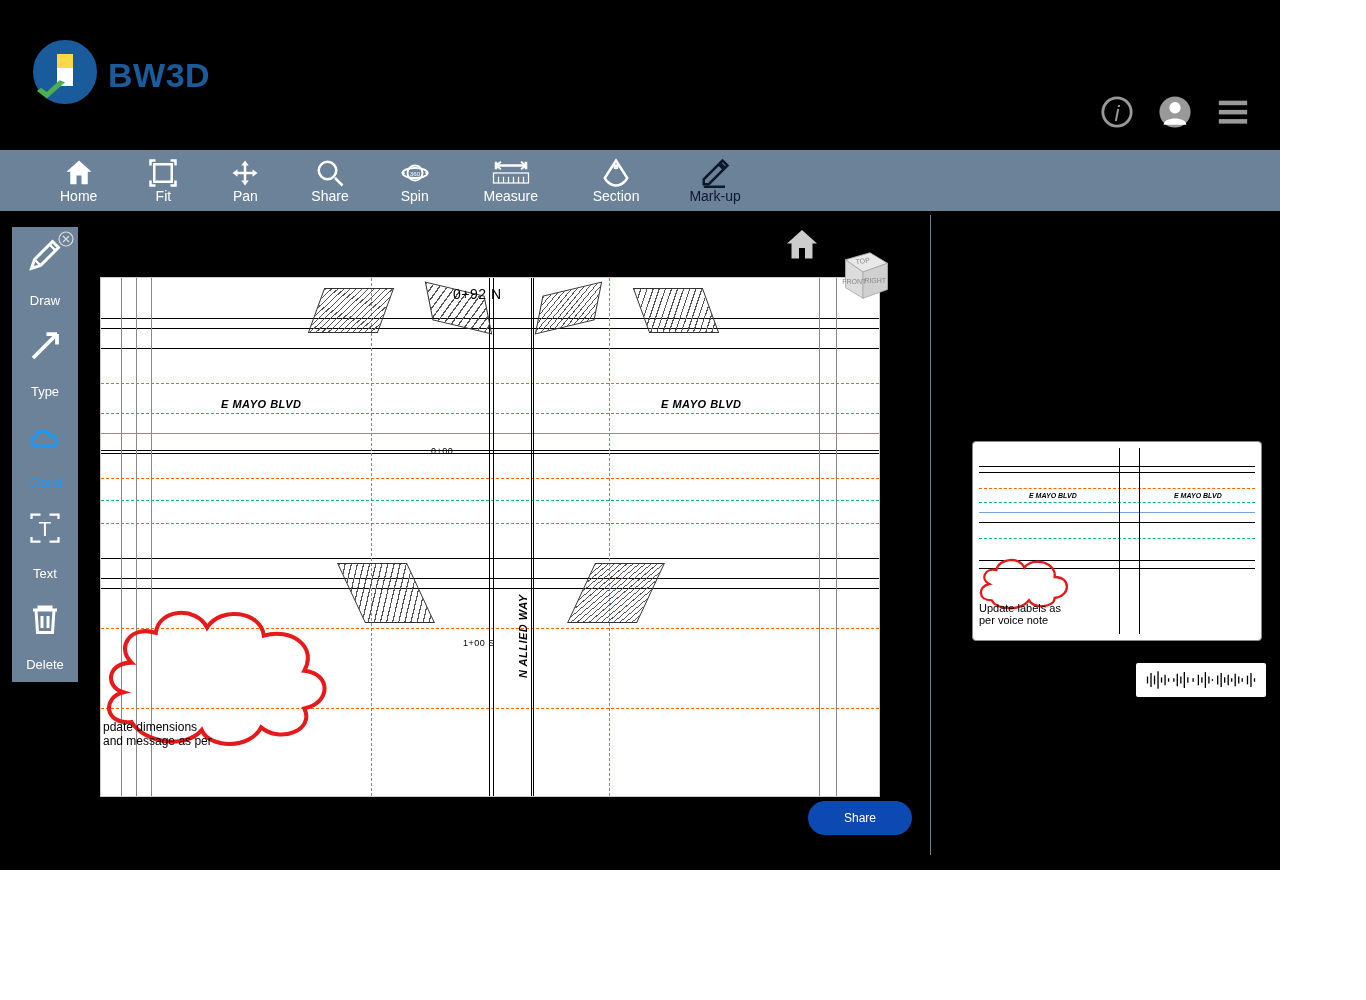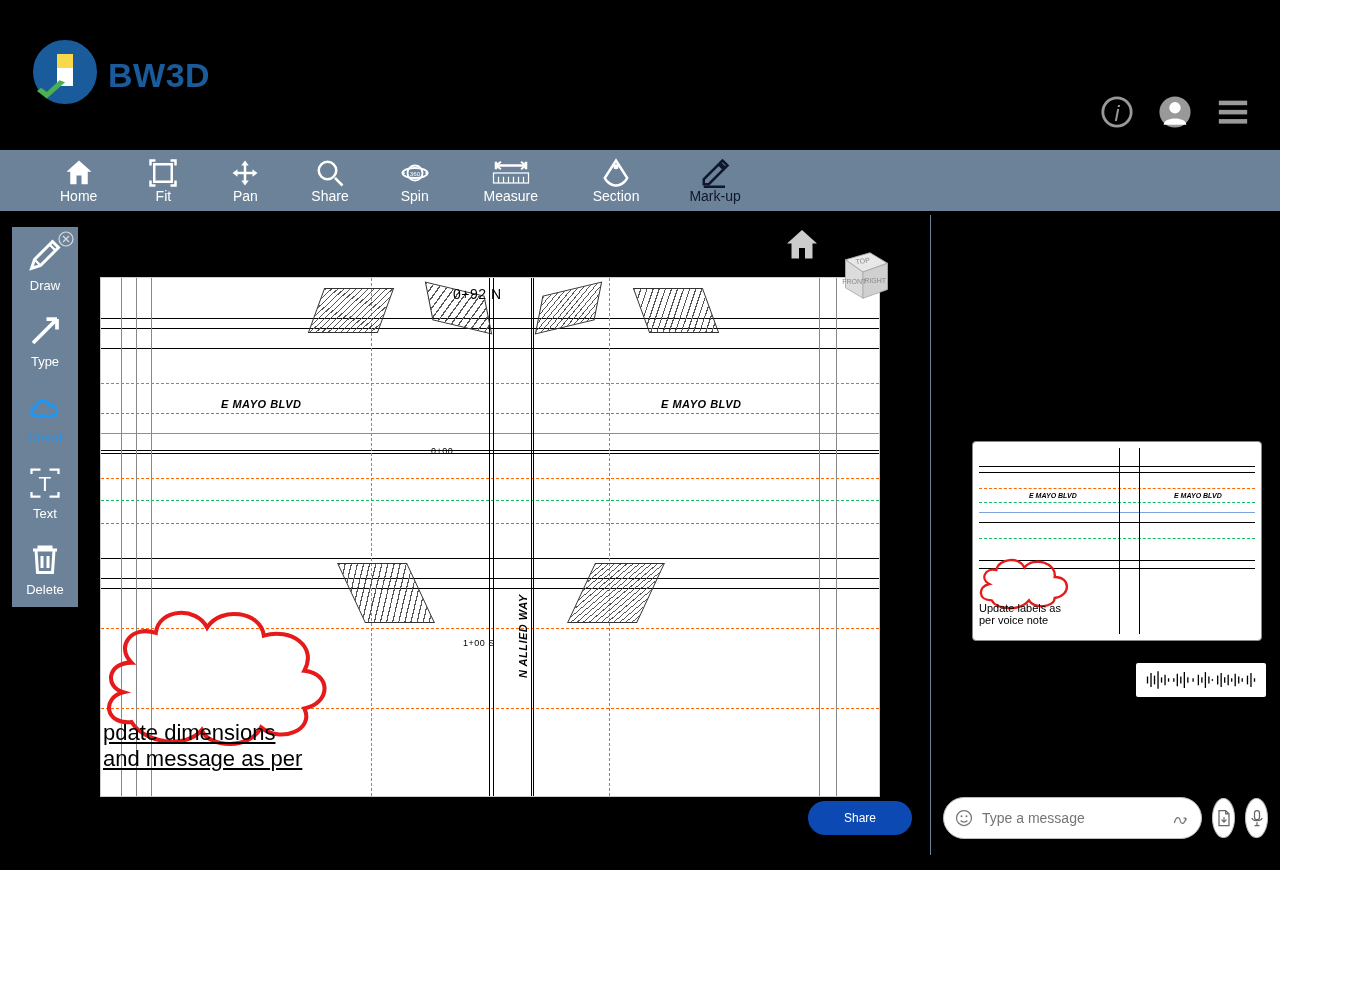--- a/index.html
+++ b/index.html
@@ -126,21 +126,21 @@
 .mtool {
   display: flex;
   flex-direction: column;
   align-items: center;
   padding: 10px 2px;
   color: #fff;
   cursor: pointer;
 }
 .mtool.active { color: #2196f3; }
 .mtool svg { width: 36px; height: 36px; }
-.mtool .lbl { font-size: 13px; margin-top: 5px; }
+.mtool .lbl { font-size: 13px; margin-top: 20px; }
 
 .mtools-close {
   position: absolute;
   top: 4px; right: 4px;
   width: 16px; height: 16px;
   cursor: pointer;
 }
 
 
 .canvas {
@@ -180,26 +180,25 @@
   top: 290px;
   width: 270px;
   height: 200px;
   pointer-events: none;
 }
 .cloud-ann svg { width: 100%; height: 100%; }
 .ann-text {
   position: absolute;
   left: 0px;
   top: 440px;
-  font-size: 22px;
+  font-size: 12px;
   color: #000;
   background: rgba(255,255,255,0);
   padding: 2px;
   line-height: 1.2;
-  text-decoration: underline;
 }
 
 .viewer-home {
   position: absolute;
   top: 12px; right: 110px;
   width: 36px; height: 36px;
   cursor: pointer;
 }
 .viewcube {
   position: absolute;
@@ -592,42 +591,16 @@
               <line x1="112" y1="10" x2="112" y2="14"></line>
             <line x1="118" y1="7" x2="118" y2="17"></line>
               <line x1="122" y1="4" x2="122" y2="20"></line>
             <line x1="126" y1="10" x2="126" y2="14"></line>
           </g>
         </svg>
       </div>
 
       <div class="spacer"></div>
 
-      <div class="chat-input-row">
-        <div class="chat-input">
-          <svg width="20" height="20" viewBox="0 0 24 24">
-              <circle cx="12" cy="12" r="9" fill="none" stroke="#777" stroke-width="1.5"></circle>
-              <circle cx="9" cy="10" r="1.2" fill="#777"></circle>
-              <circle cx="15" cy="10" r="1.2" fill="#777"></circle>
-              <path d="M8 15 C10 17.5 14 17.5 16 15" fill="none" stroke="#777" stroke-width="1.5"></path>
-            </svg>
-          <input type="text" placeholder="Type a message" style="">
-          <svg width="20" height="20" viewBox="0 0 24 24">
-              <path d="M4 18 C6 10 10 10 11 15 C12 20 16 20 18 12 M18 12 L15 12 M18 12 L18 15" fill="none" stroke="#777" stroke-width="1.5"></path>
-            </svg>
-        </div>
-        <div class="chat-circ">
-          <svg width="20" height="20" viewBox="0 0 24 24">
-              <path d="M6 3 H14 L18 7 V21 H6 Z M14 3 V7 H18" fill="none" stroke="#666" stroke-width="1.5"></path>
-              <path d="M12 11 V17 M9 14 L12 17 L15 14" fill="none" stroke="#666" stroke-width="1.5"></path>
-            </svg>
-        </div>
-        <div class="chat-circ">
-          <svg width="20" height="20" viewBox="0 0 24 24">
-              <rect x="9" y="3" width="6" height="11" rx="3" fill="none" stroke="#666" stroke-width="1.5"></rect>
-              <path d="M6 12 C6 16 18 16 18 12 M12 17 V21 M9 21 H15" fill="none" stroke="#666" stroke-width="1.5"></path>
-            </svg>
-        </div>
-      </div>
     </div>
 
   </div>
 </div>
 
 </body></html>

